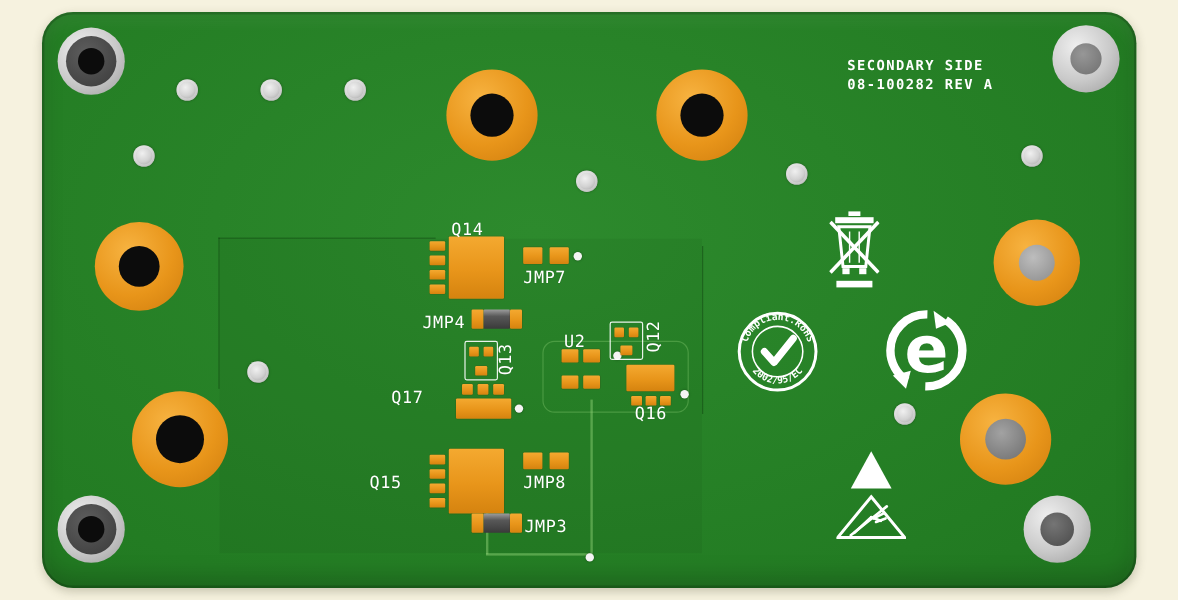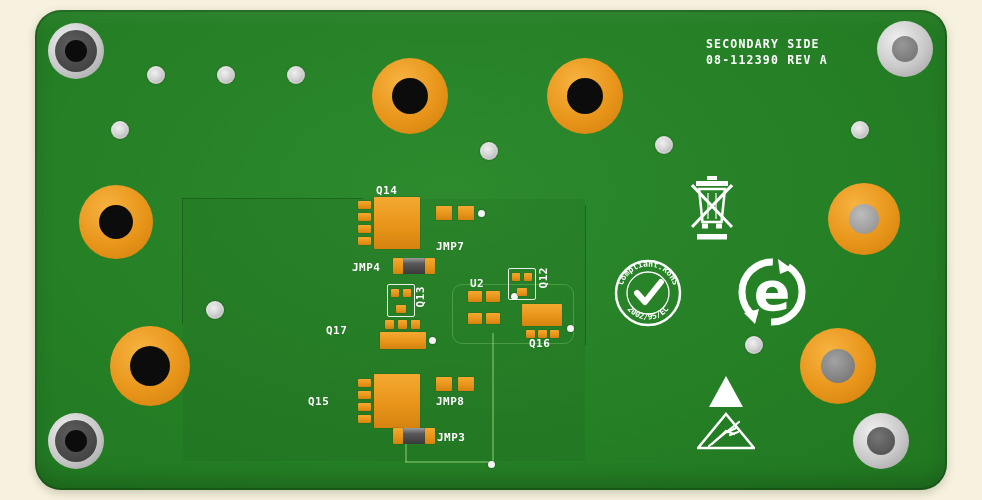--- a/index.html
+++ b/index.html
@@ -16,23 +16,23 @@
   .padO{background:radial-gradient(circle at 38% 32%, #f7b341, var(--pad-orange,#e8951a) 55%, #cf7d0e);}
   .via{position:absolute;width:18px;height:18px;border-radius:50%;
     background:radial-gradient(circle at 42% 38%, #f0f0f0 0%, #d2d2d2 45%, #8e8e8e 100%);
     box-shadow:inset 0 0 0 2px rgba(255,255,255,.25), 0 0 2px rgba(0,0,0,.35);}
   .dot{position:absolute;width:7px;height:7px;border-radius:50%;background:#f4f4f4;box-shadow:0 0 2px rgba(0,0,0,.4);}
   .fp{position:absolute;}
   .smd{position:absolute;background:linear-gradient(180deg,#f4a930 0%, var(--pad-orange,#e8951a) 55%, #d5830f 100%);border-radius:1px;box-shadow:0 0 0 .5px rgba(80,45,0,.25);}
   .chipbody{position:absolute;background:linear-gradient(180deg,#9c9c9c 0%, #585858 35%, #3a3a3a 100%);border-radius:1px;}
   .outline{position:absolute;border:1.5px solid rgba(255,255,255,.9);border-radius:2px;}
   .silk{position:absolute;color:var(--silkscreen-white,#fff);font-family:"DejaVu Sans Mono",monospace;
-    font-size:11px;font-weight:bold;letter-spacing:.5px;white-space:nowrap;text-shadow:0 0 1px rgba(0,0,0,.2);}
+    font-size:14px;font-weight:normal;letter-spacing:.5px;white-space:nowrap;text-shadow:0 0 1px rgba(0,0,0,.2);}
   .silk.vertical{writing-mode:vertical-rl;transform:rotate(180deg);}
-  .titleblock{position:absolute;left:706px;top:36px;color:var(--silkscreen-white,#fff);
+  .titleblock{position:absolute;left:706px;top:46px;color:var(--silkscreen-white,#fff);
     font-family:"DejaVu Sans Mono",monospace;font-size:11.5px;font-weight:bold;letter-spacing:1.2px;line-height:16px;white-space:nowrap;}
   .traceD{position:absolute;background:rgba(5,40,5,.35);}
   .traceL{position:absolute;background:rgba(150,215,125,.45);}
   .region{position:absolute;background:rgba(0,22,0,.05);}
   .loop{position:absolute;border:1.5px solid rgba(150,215,125,.32);border-radius:10px;}
   svg{display:block;}
 </style>
 </head>
 <body>
 
@@ -166,34 +166,34 @@
     <div class="smd" style="left:22px;top:0;width:16px;height:14px;"></div>
   </div>
 
   <div class="fp" style="left:393px;top:428px;width:42px;height:16px;">
     <div class="smd" style="left:0;top:0;width:10px;height:16px;"></div>
     <div class="chipbody" style="left:10px;top:0;width:22px;height:16px;"></div>
     <div class="smd" style="left:32px;top:0;width:10px;height:16px;"></div>
   </div>
 
   <div class="silk" style="left:376px;top:184px;">Q14</div>
-  <div class="silk" style="left:436px;top:240px;">JMP7</div>
+  <div class="silk" style="left:436px;top:224px;">JMP7</div>
   <div class="silk" style="left:352px;top:261px;">JMP4</div>
   <div class="silk vertical" style="left:414px;top:286px;">Q13</div>
   <div class="silk" style="left:326px;top:324px;">Q17</div>
   <div class="silk" style="left:470px;top:277px;">U2</div>
   <div class="silk vertical" style="left:537px;top:267px;">Q12</div>
   <div class="silk" style="left:529px;top:337px;">Q16</div>
   <div class="silk" style="left:308px;top:395px;">Q15</div>
   <div class="silk" style="left:436px;top:395px;">JMP8</div>
   <div class="silk" style="left:437px;top:431px;">JMP3</div>
 
   <div class="titleblock">
     <div>SECONDARY SIDE</div>
-    <div>08-112390 REV A</div>
+    <div>08-100282 REV A</div>
   </div>
 
   <div class="abs" style="left:691px;top:176px;">
     <svg width="42" height="68" viewBox="0 0 42 68">
       <rect x="16" y="0" width="10" height="4" fill="#fff"></rect>
       <rect x="5" y="5" width="32" height="5" fill="#fff"></rect>
       <polygon points="8,13 34,13 30.5,46 11.5,46" fill="none" stroke="#fff" stroke-width="2.5"></polygon>
       <line x1="17" y1="17" x2="17" y2="43" stroke="#fff" stroke-width="1.2"></line>
       <line x1="25" y1="17" x2="25" y2="43" stroke="#fff" stroke-width="1.2"></line>
       <rect x="11" y="47.5" width="6" height="5" fill="#fff"></rect>

